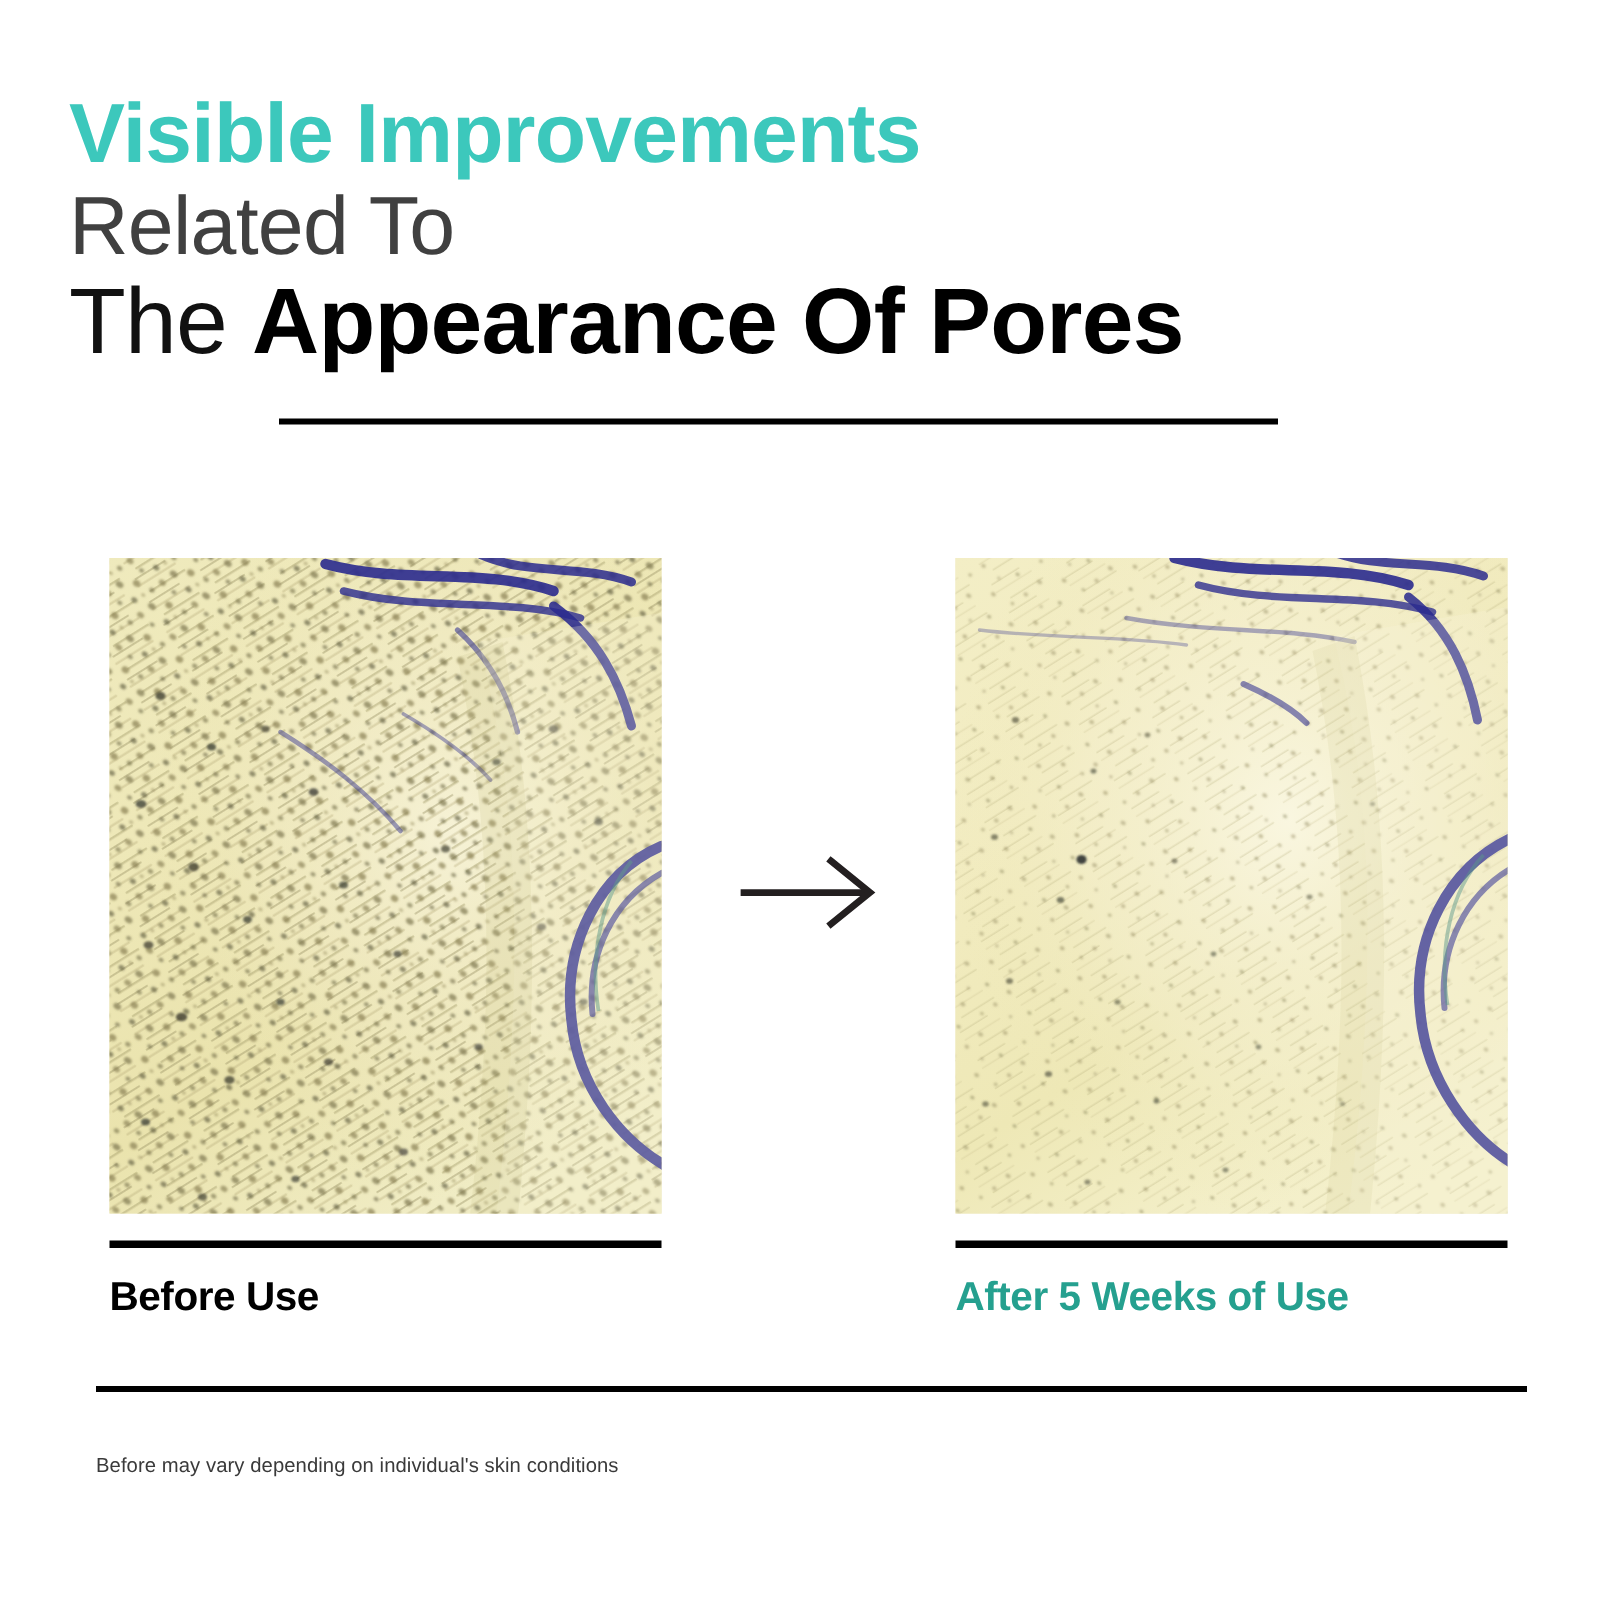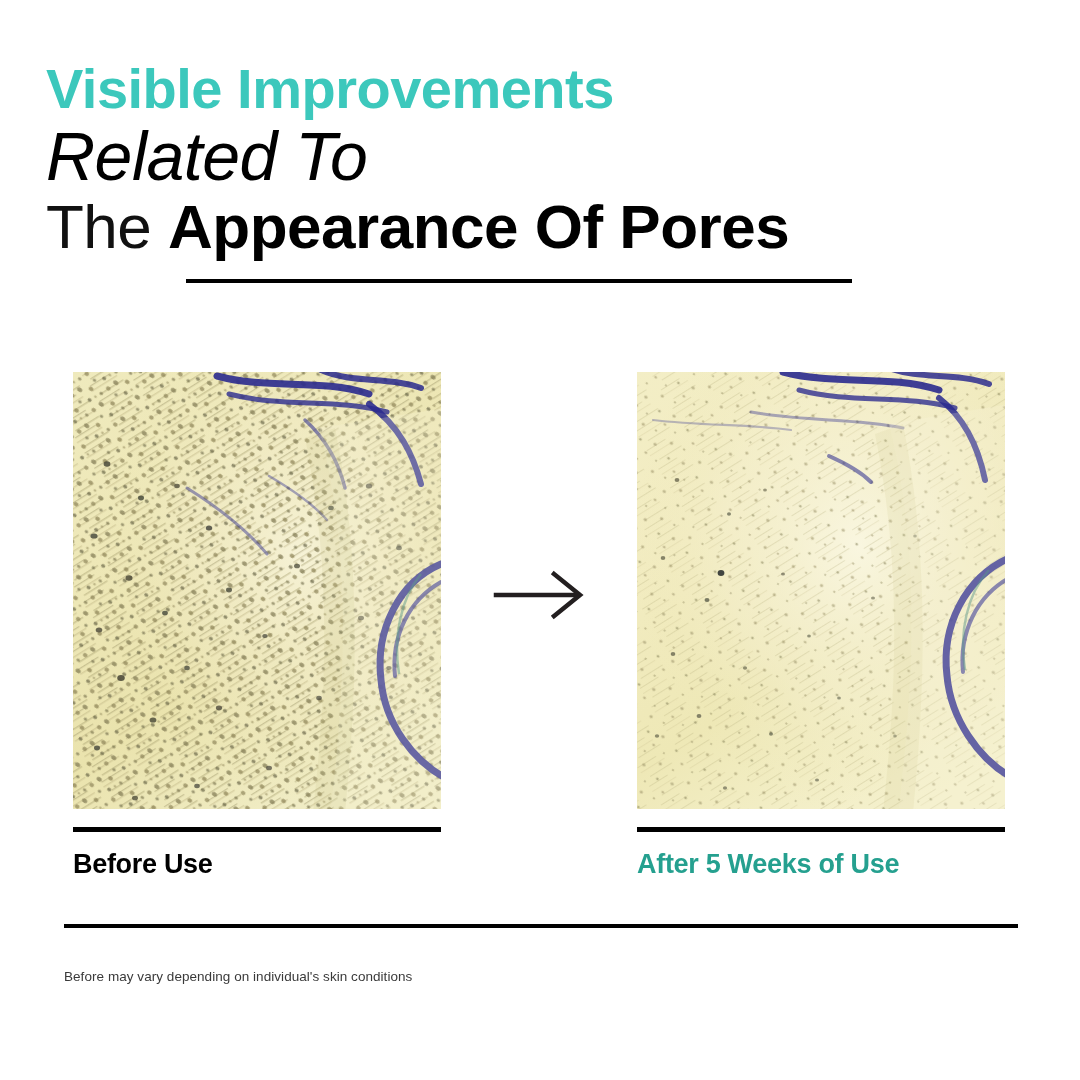--- a/index.html
+++ b/index.html
@@ -28,25 +28,24 @@
     letter-spacing: -0.5px;
     white-space: nowrap;
   }
   .hl-line-1 {
     font-size: 56px;
     font-weight: 700;
     color: #3cc8bc;
     margin-bottom: 8px;
   }
   .hl-line-2 {
-    font-size: 68px;
+    font-size: 55px;
     font-weight: 400;
-    color: #000000;
+    color: #404040;
     margin-bottom: 8px;
-    font-style: italic;
   }
   .hl-line-3 {
     font-size: 62px;
     font-weight: 400;
     color: #111111;
   }
   .hl-strong {
     font-weight: 700;
     color: #000000;
     position: relative;

